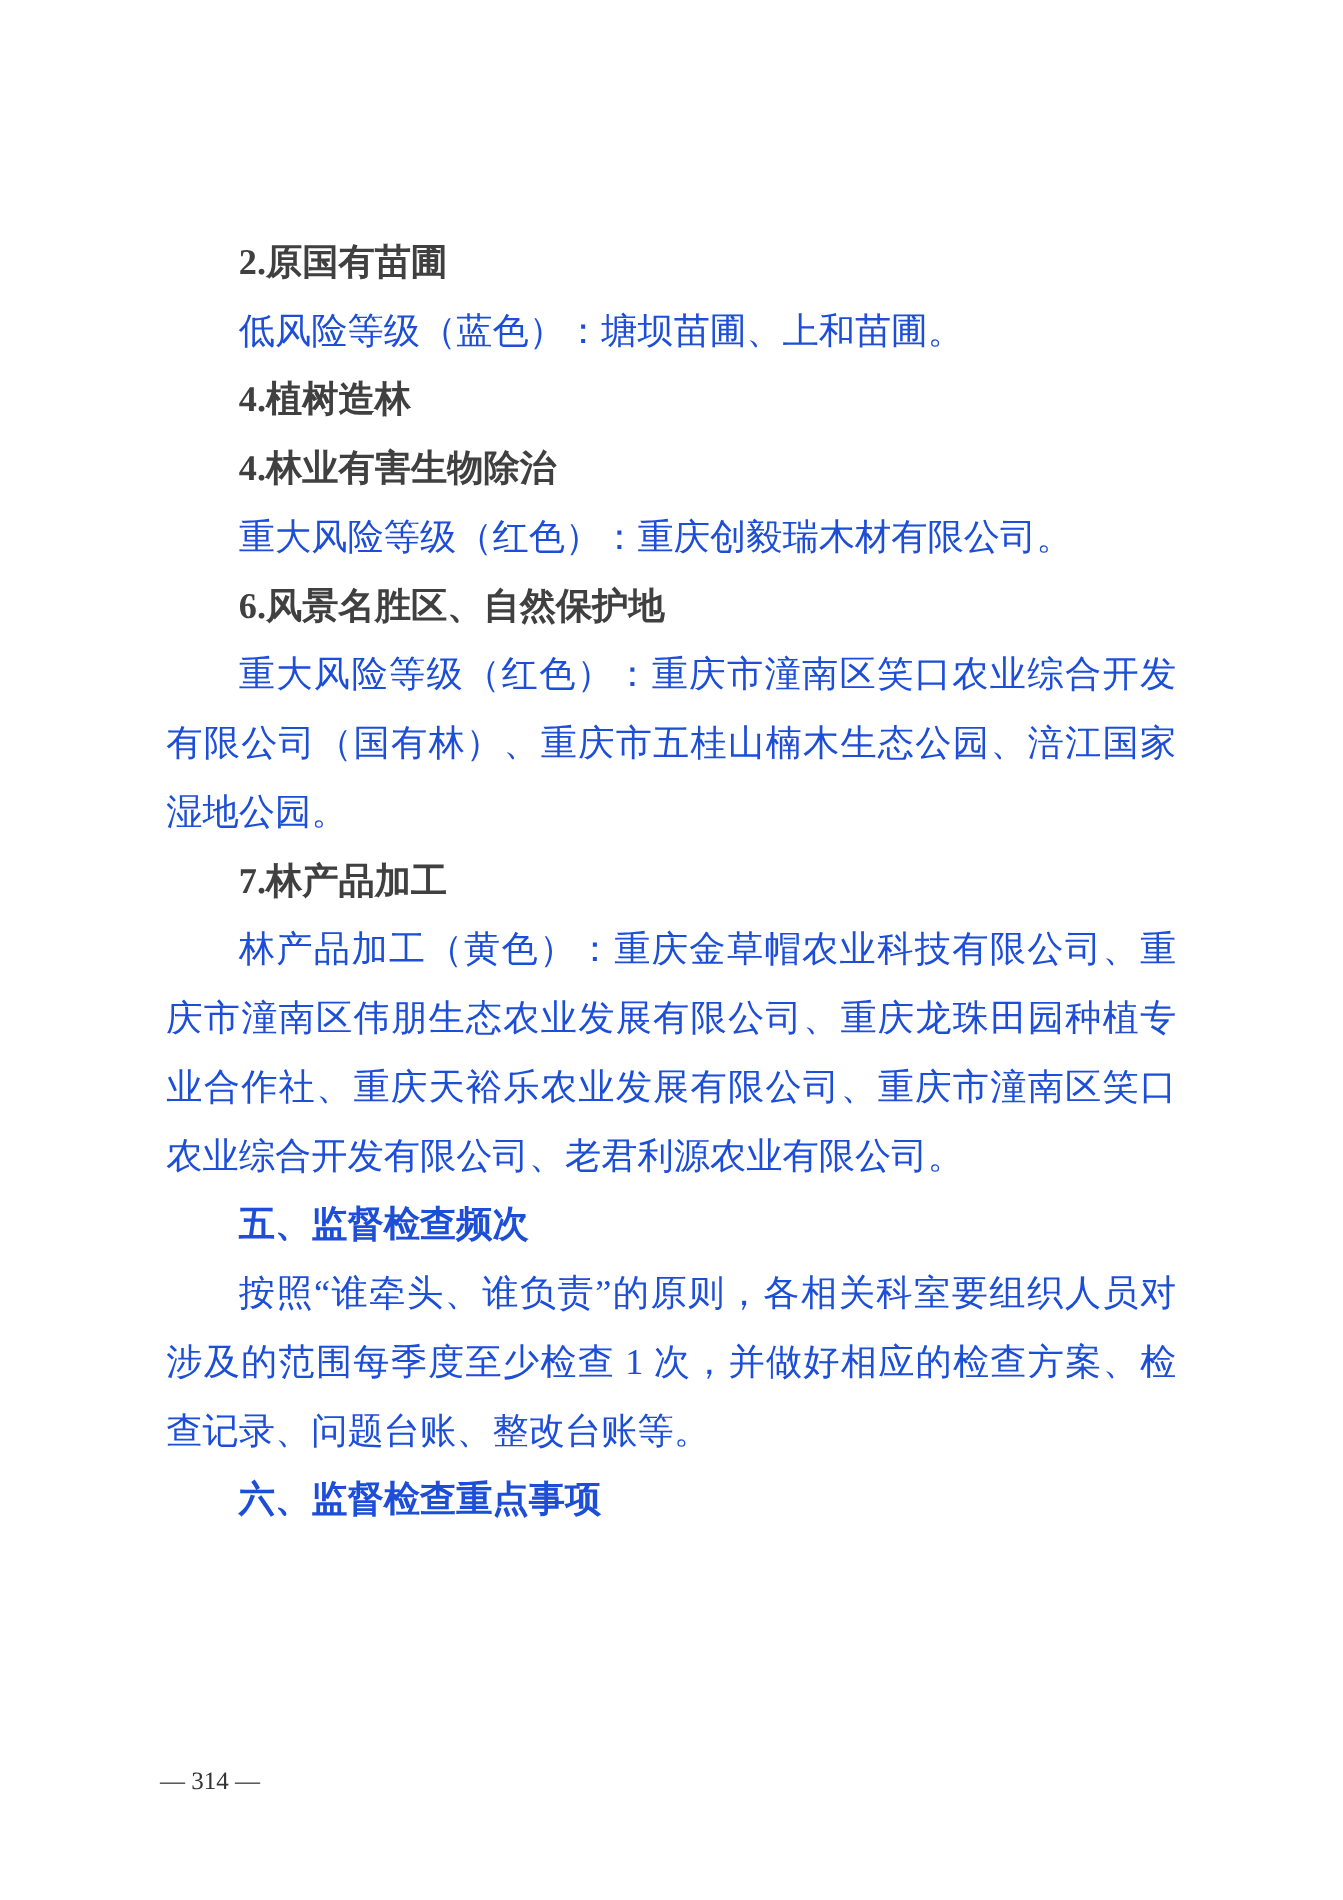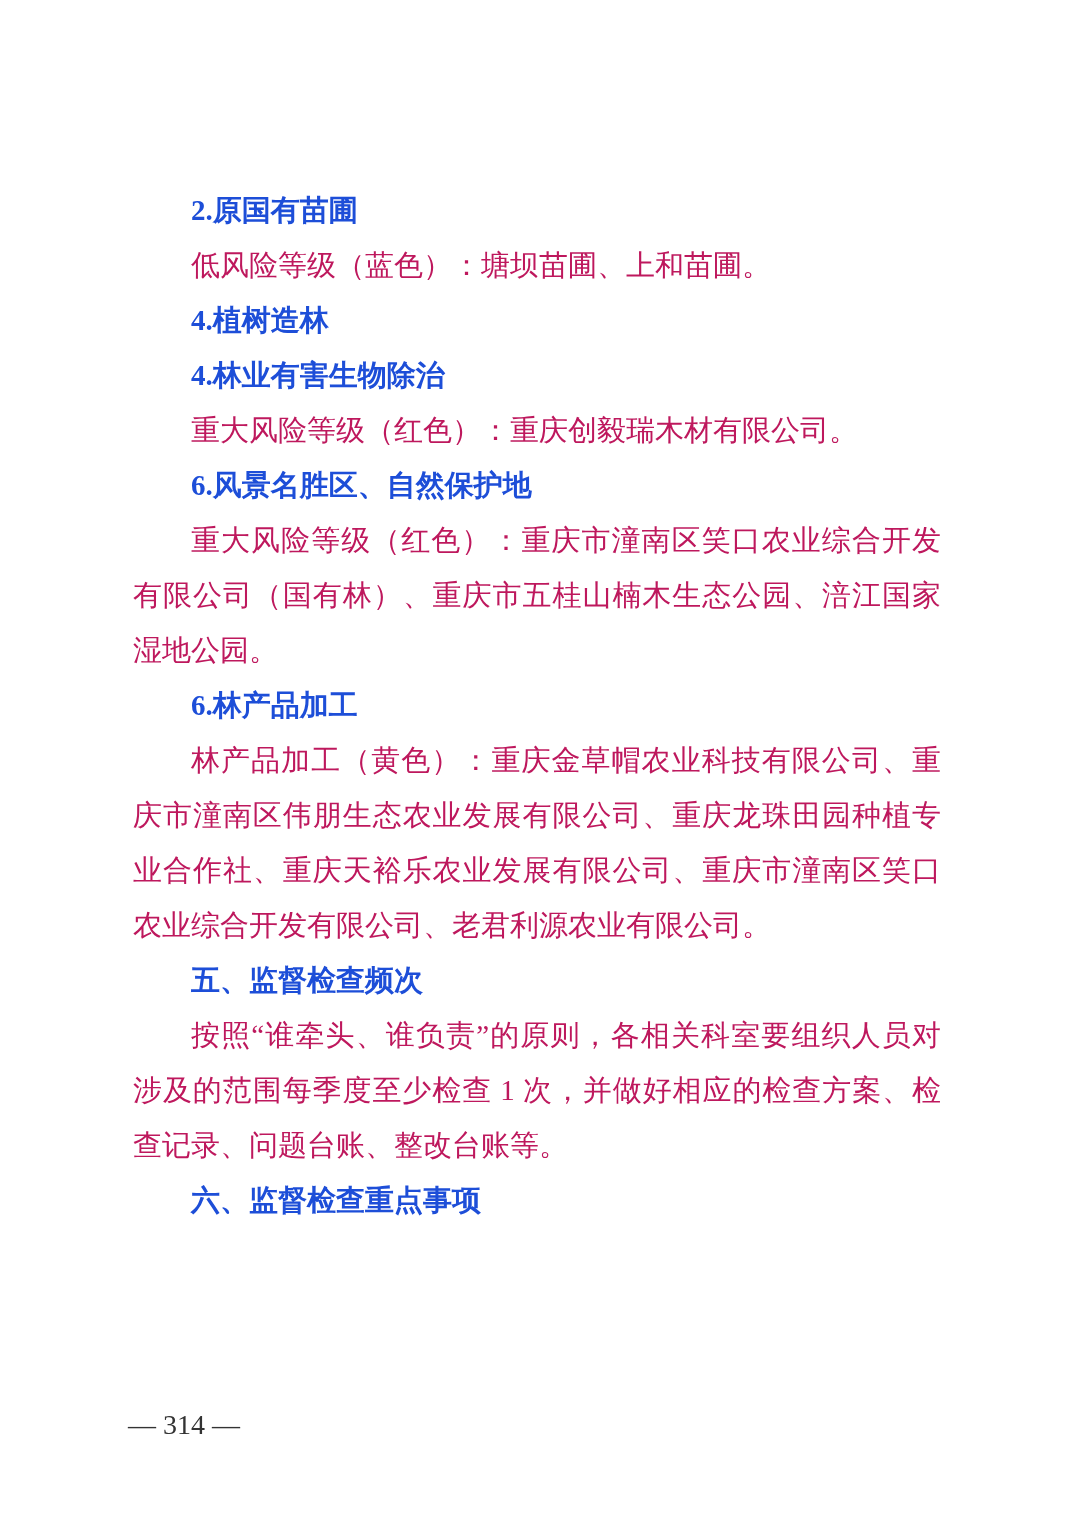--- a/index.html
+++ b/index.html
@@ -27,56 +27,56 @@
     font-size: 29px;
     line-height: 55px;
     text-indent: 2em;
     margin: 0;
     font-weight: 400;
     word-break: break-all;
   }
   .para {
     text-align: justify;
     text-justify: inter-character;
-    color: #be185d;
+    color: #1d4ed8;
   }
   .heading3 {
     font-weight: 700;
-    color: #1d4ed8;
+    color: #404040;
     text-align: left;
   }
   .heading2 {
     font-weight: 700;
     color: #1d4ed8;
     font-family: "Liberation Sans", "DejaVu Sans", sans-serif;
     text-align: left;
   }
   .page-number {
     position: absolute;
     left: 128px;
     top: 1405px;
-    font-size: 28px;
+    font-size: 20px;
     line-height: 40px;
     color: #333333;
     font-family: "Liberation Serif", "DejaVu Serif", serif;
     white-space: pre;
   }
 </style>
 </head>
 <body>
 
 <div class="page">
   <div class="content" id="doc-body">
       <p class="block heading3">2.原国有苗圃</p>
       <p class="block para">低风险等级（蓝色）：塘坝苗圃、上和苗圃。</p>
       <p class="block heading3">4.植树造林</p>
       <p class="block heading3">4.林业有害生物除治</p>
       <p class="block para">重大风险等级（红色）：重庆创毅瑞木材有限公司。</p>
       <p class="block heading3">6.风景名胜区、自然保护地</p>
       <p class="block para">重大风险等级（红色）：重庆市潼南区笑口农业综合开发有限公司（国有林）、重庆市五桂山楠木生态公园、涪江国家湿地公园。</p>
-      <p class="block heading3">6.林产品加工</p>
+      <p class="block heading3">7.林产品加工</p>
       <p class="block para">林产品加工（黄色）：重庆金草帽农业科技有限公司、重庆市潼南区伟朋生态农业发展有限公司、重庆龙珠田园种植专业合作社、重庆天裕乐农业发展有限公司、重庆市潼南区笑口农业综合开发有限公司、老君利源农业有限公司。</p>
       <p class="block heading2">五、监督检查频次</p>
       <p class="block para">按照“谁牵头、谁负责”的原则，各相关科室要组织人员对涉及的范围每季度至少检查 1 次，并做好相应的检查方案、检查记录、问题台账、整改台账等。</p>
       <p class="block heading2">六、监督检查重点事项</p>
     </div>
   <div class="page-number">— 314 —</div>
 </div>
 
 </body></html>

